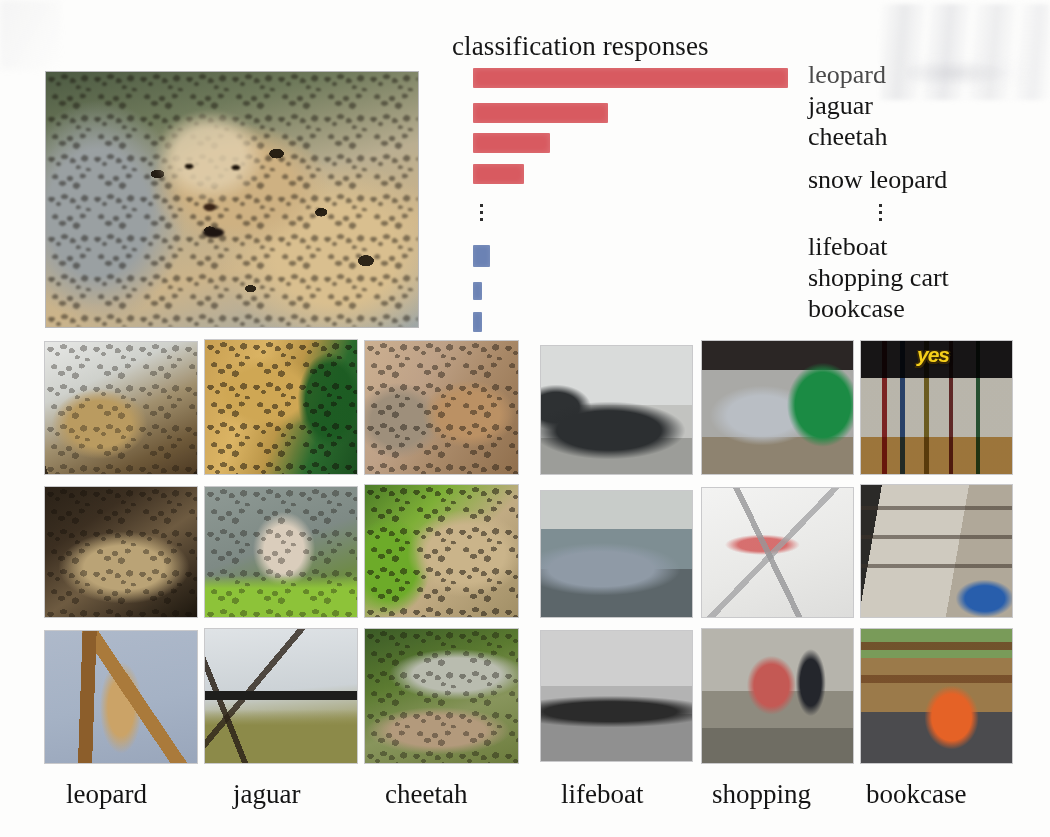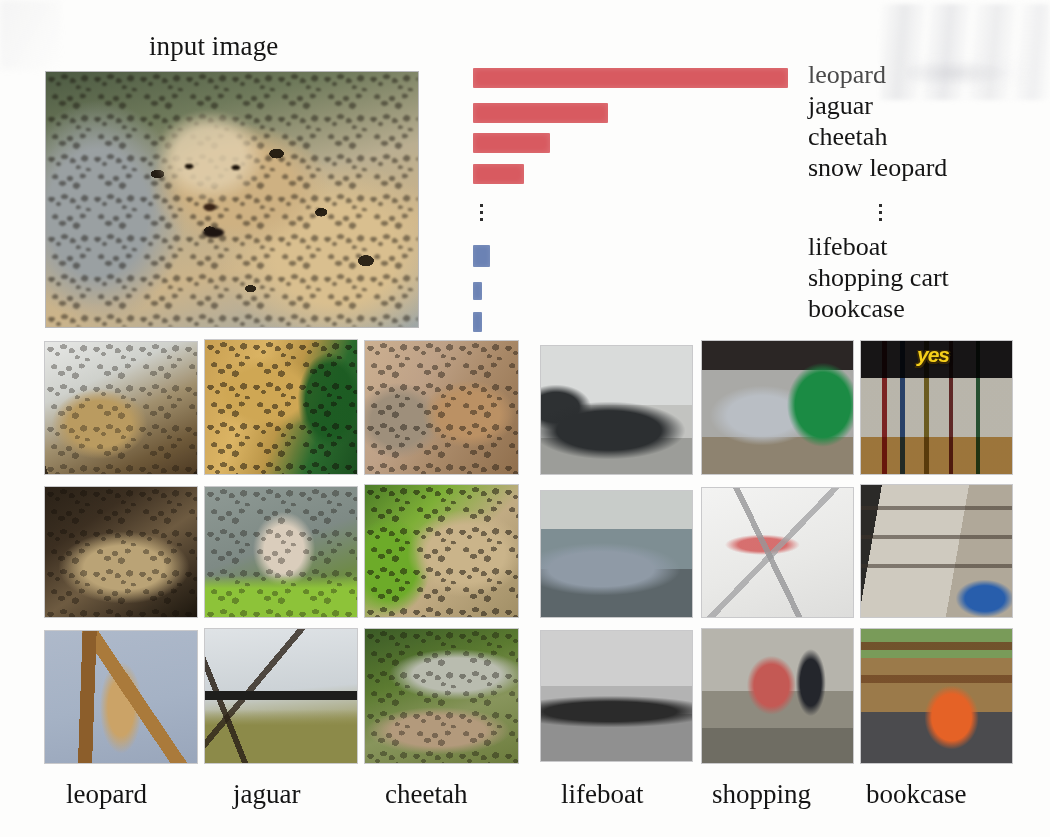--- a/index.html
+++ b/index.html
@@ -288,21 +288,21 @@
 </style>
 </head>
 <body>
 
 <div id="figure">
 
   <div class="ghost" id="ghost-a"></div>
   <div class="ghost" id="ghost-b"></div>
   <div class="ghost" id="ghost-c"></div>
 
-  <div class="heading" id="title-input-image">input image</div>
+  <div class="heading" id="title-classification">classification responses</div>
 
   <div id="input-photo">
     <div class="ph blurwrap tex-leopard-main"></div>
     <div class="ph spots-small" style="opacity:.55; filter:blur(1.1px);"></div>
     <div class="ph" style="background:radial-gradient(ellipse 70px 58px at 44% 33%, rgba(224,206,172,0.85) 0 48%, rgba(224,206,172,0) 80%); filter:blur(2px);"></div>
     <div class="ph" style="background:
         radial-gradient(ellipse 7px 4px at 38.5% 37%, #1b1208 0 60%, rgba(0,0,0,0) 64%),
         radial-gradient(ellipse 7px 4px at 51% 37.5%, #1b1208 0 60%, rgba(0,0,0,0) 64%),
         radial-gradient(ellipse 10px 6px at 44% 53%, #3a2416 0 60%, rgba(0,0,0,0) 66%),
         radial-gradient(ellipse 17px 8px at 45% 63%, #1d1410 0 55%, rgba(0,0,0,0) 70%);
@@ -323,21 +323,21 @@
 
     <div class="bar blue" style="left:0px; top:185px; width:17px; height:22px;"></div>
     <div class="bar blue" style="left:0px; top:222px; width:9px;  height:18px;"></div>
     <div class="bar blue" style="left:0px; top:252px; width:9px;  height:20px;"></div>
   </div>
 
   <div id="class-labels">
     <div class="class-label faded" style="left:0px; top:0px;">leopard</div>
     <div class="class-label" style="left:0px; top:31px;">jaguar</div>
     <div class="class-label" style="left:0px; top:62px;">cheetah</div>
-    <div class="class-label" style="left:0px; top:93px;">snow leopard</div>
+    <div class="class-label" style="left:0px; top:105px;">snow leopard</div>
 
     <div class="vdots" style="left:71px; top:144px;">
       <span></span>
         <span></span>
         <span></span>
     </div>
 
     <div class="class-label" style="left:0px; top:172px;">lifeboat</div>
     <div class="class-label" style="left:0px; top:203px;">shopping cart</div>
     <div class="class-label" style="left:0px; top:234px;">bookcase</div>

